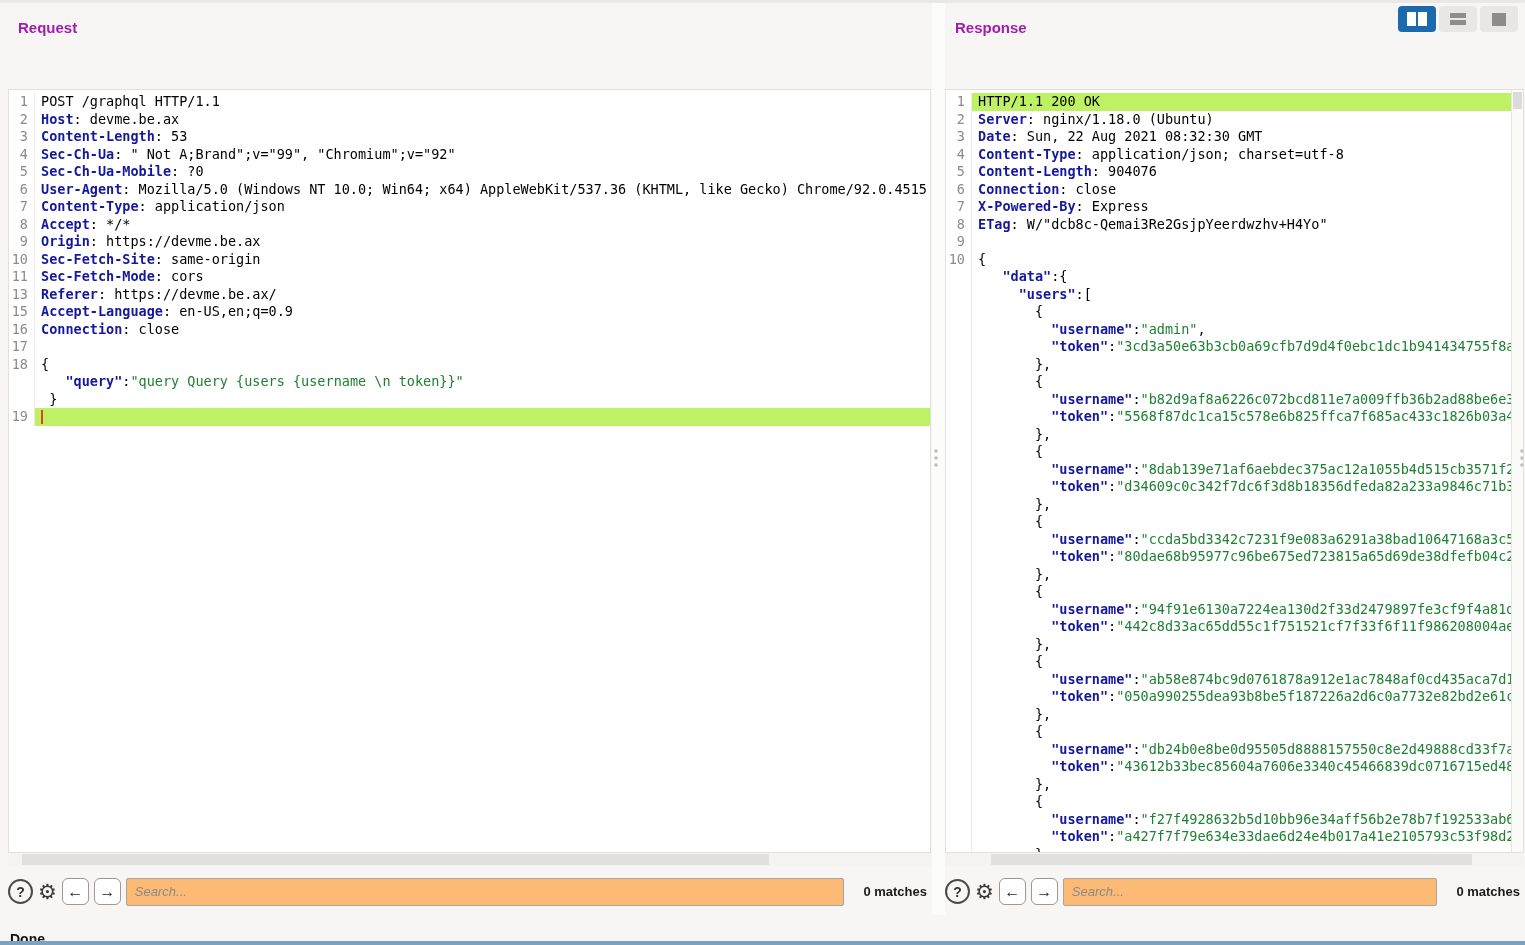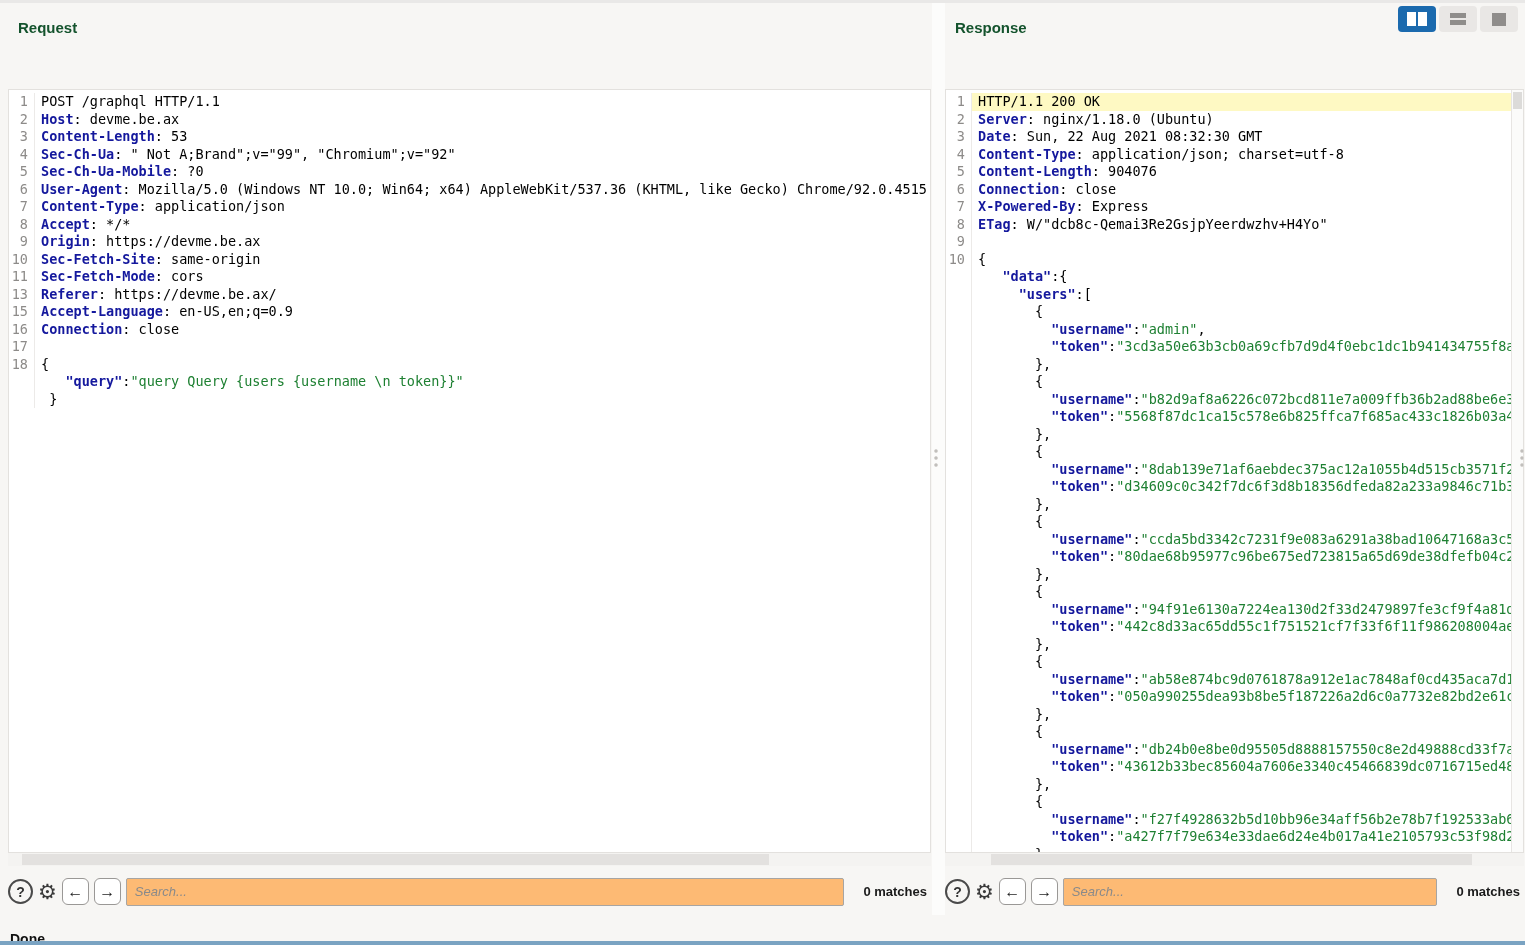--- a/index.html
+++ b/index.html
@@ -7,39 +7,39 @@
   body { background:#f7f6f4; font-family:"Liberation Sans", sans-serif; position:relative; }
 
   .top-strip { position:absolute; top:0; left:0; right:0; height:3px; background:#e9e8e7; }
   .bottom-strip { position:absolute; bottom:0; left:0; right:0; height:4px; background:#7aa3c2; }
   .divider { position:absolute; top:3px; left:932px; width:13px; bottom:30px; background:#fcfcfb; }
 
   .panel { position:absolute; top:3px; }
   .panel.request { left:8px; width:924px; }
   .panel.response { left:945px; width:580px; }
 
-  .panel-title { position:absolute; top:16px; left:10px; font-size:15px; font-weight:bold; color:#14532d; }
+  .panel-title { position:absolute; top:16px; left:10px; font-size:15px; font-weight:bold; color:#a21caf; }
 
   .tabs { position:absolute; top:52px; left:8px; display:flex; gap:9px; align-items:center;margin-top:40px; }
   .seg { display:flex; background:#e9e7e5; border-radius:6px; overflow:hidden; }
   .tab { padding:6px 12px; font-size:13px; color:#701a75; cursor:default; border-radius:6px; }
   .tab.sel { background:#1b6aae; color:#fff; }
   .tab.dis { color:#9e9c9a; }
   .pill { background:#e9e7e5; border-radius:6px; padding:6px 11px; font-size:13px; color:#1c1c1c; }
   .pill.menu { font-size:15px; font-weight:bold; padding:4px 11px 6px; }
 
   .editor { position:absolute; top:86px; left:0; right:1px; height:764px;
             background:#fff; border:1px solid #e3e1de; overflow:hidden;
             font-family:"DejaVu Sans Mono", monospace; font-size:13.5px; line-height:17.5px;
             padding-top:3px; }
   .line { display:flex; height:17.5px; }
   .ln { width:26px; flex:0 0 26px; text-align:right; padding-right:6px; color:#8d8b89;
         border-right:1px solid #eceae8; }
   .code { flex:1; white-space:pre; overflow:hidden; padding-left:6px; }
-  .line.hl .code { background:#fef9c3; }
+  .line.hl .code { background:#bef264; }
   .c-h, .c-k { color:#14189d; font-weight:bold; }
   .c-s { color:#1e8032; }
   .c-t, .c-p { color:#000; }
   .caret { display:inline-block; width:2px; height:14px; background:#e0432c; vertical-align:text-bottom; }
 
   .hscroll { position:absolute; top:850px; left:0; right:1px; height:13px; background:#f4f3f1; }
   .hscroll .thumb { position:absolute; top:1px; bottom:1px; background:#e3e1df; }
   .vscroll { position:absolute; top:0; right:0; bottom:0; width:12px; background:#fbfbfa;
              border-left:1px solid #e7e5e3; z-index:2; }
   .vscroll .thumb { position:absolute; top:2px; left:1px; right:1px; height:17px; background:#dcdbd9; }
@@ -176,20 +176,24 @@
         <span class="code"><span class="c-p">{</span></span>
       </div>
       <div class="line">
         <span class="ln"></span>
         <span class="code"><span class="c-p">   </span><span class="c-k">"query"</span><span class="c-p">:</span><span class="c-s">"query Query {users {username \n token}}"</span></span>
       </div>
       <div class="line">
         <span class="ln"></span>
         <span class="code"><span class="c-p"> }</span></span>
       </div>
+      <div class="line hl">
+        <span class="ln">19</span>
+        <span class="code"><span class="caret"></span></span>
+      </div>
     </div>
 
   <div class="hscroll">
     <span class="thumb" style="left:1.5%; width:81%;"></span>
   </div>
 
   <div class="grip">
       <i></i>
       <i></i>
       <i></i>

